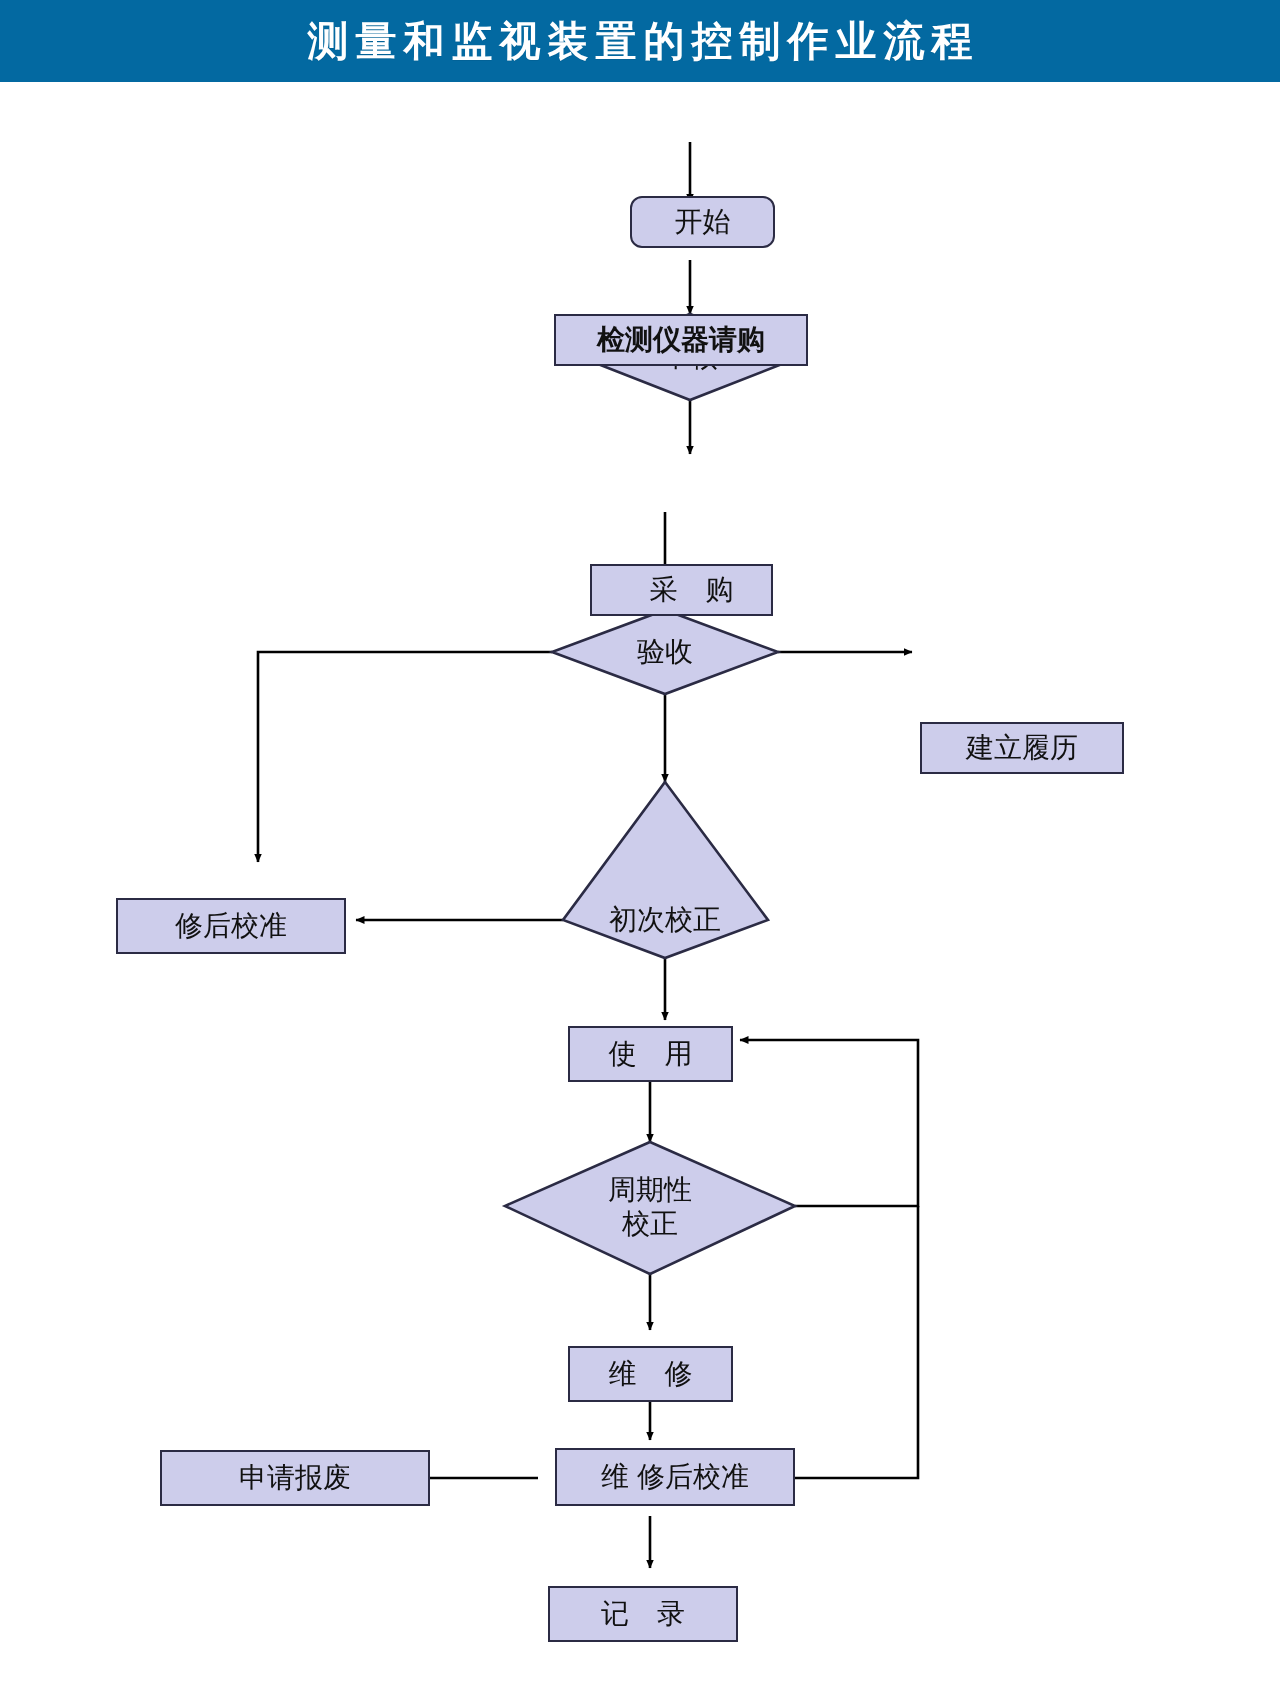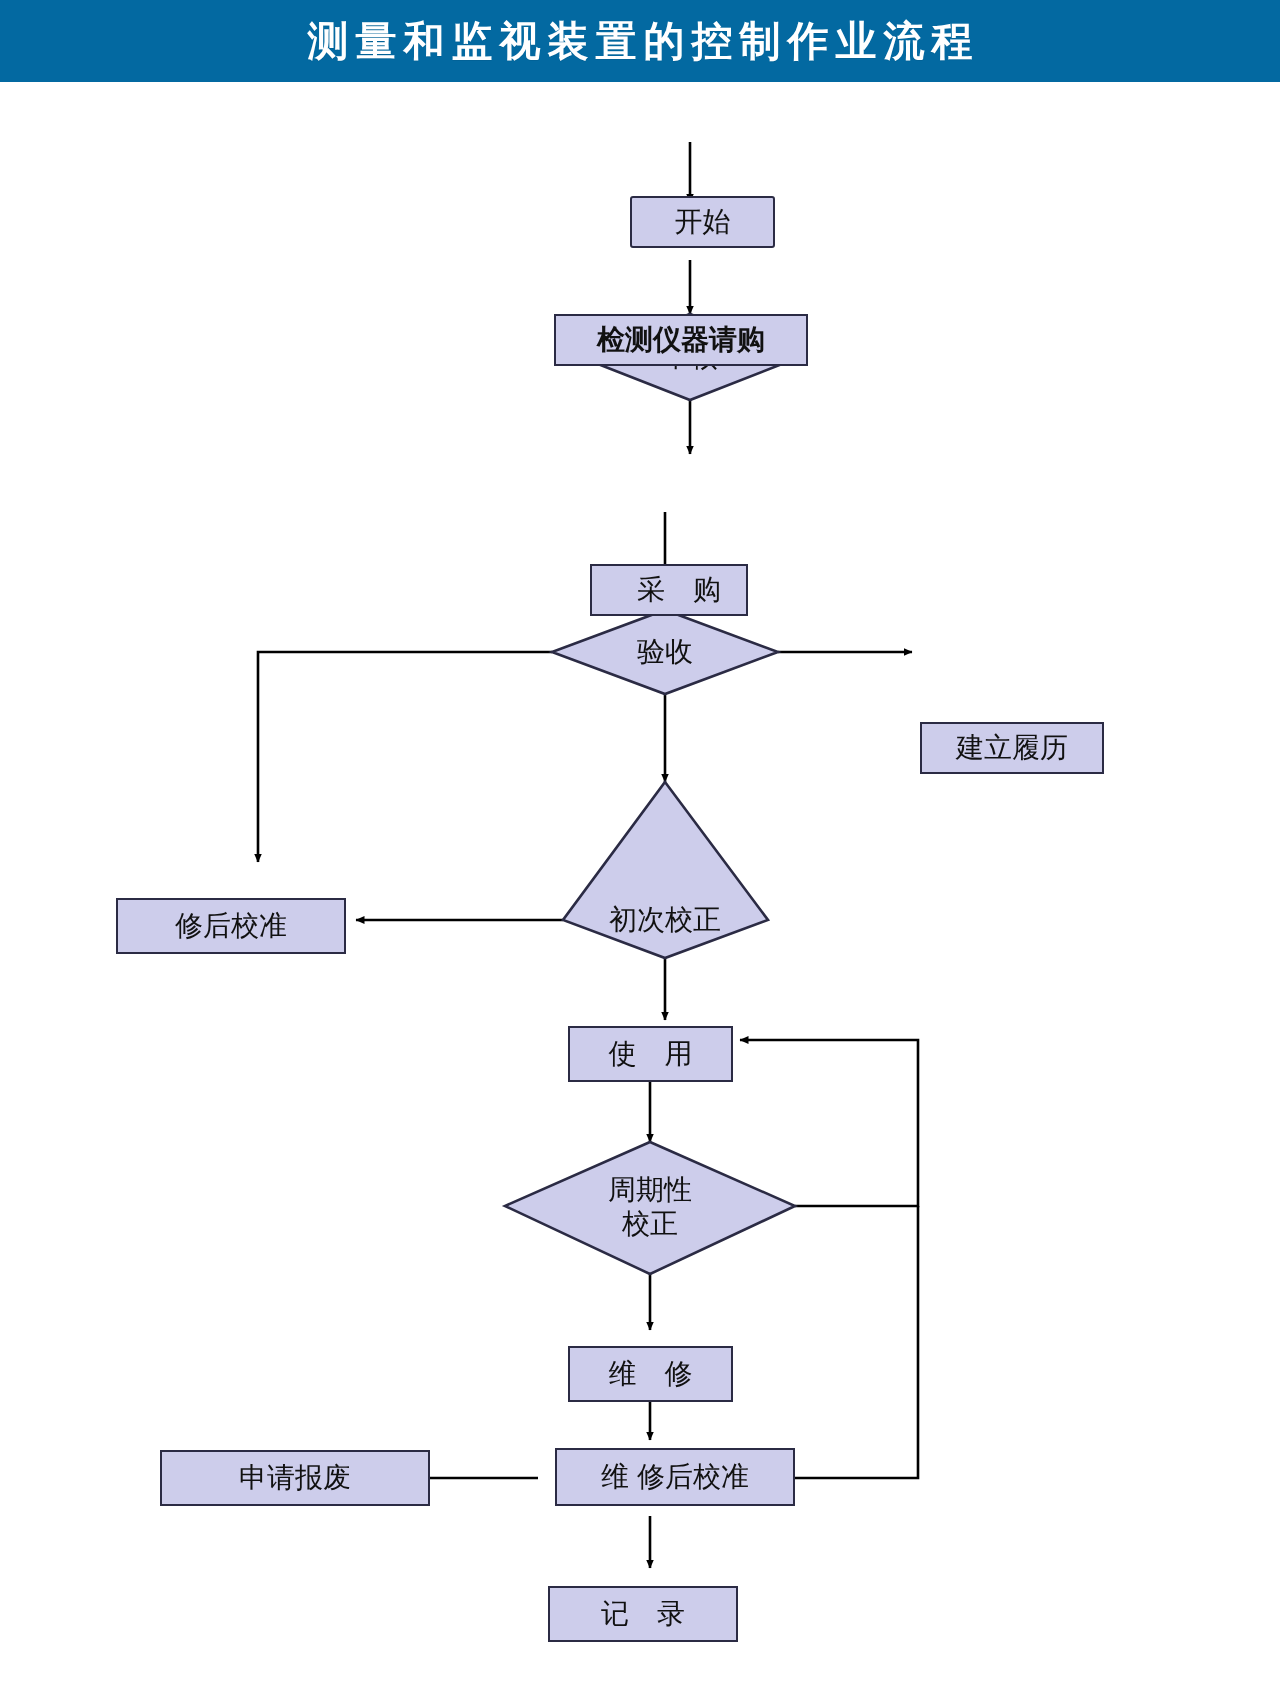--- a/index.html
+++ b/index.html
@@ -59,21 +59,21 @@
     align-items: center;
     justify-content: center;
     text-align: center;
     color: #111111;
     font-size: 28px;
     line-height: 1.18;
     background: #cdcdeb;
     border: 2px solid #2b2b44;
   }
   .node.rounded {
-    border-radius: 3px;
+    border-radius: 12px;
   }
   .node.sp1 { letter-spacing: 0; }
   .node.sp2 { letter-spacing: 10px; text-indent: 10px; }
 
   
   .dia-label {
     position: absolute;
     display: flex;
     align-items: center;
     justify-content: center;
@@ -150,23 +150,23 @@
 
   <div class="dia-label" style="left:555px; top:815px; width:220px; height:46px;">初次校正</div>
 
   <div class="dia-label" style="left:540px; top:1090px; width:220px; height:70px;">周期性
 校正</div>
 
   <div class="node rounded sp1" style="left:630px; top:114px; width:145px; height:52px;">开始</div>
 
   <div class="node sp1" style="left:554px; top:232px; width:254px; height:52px;font-weight:bold;">检测仪器请购</div>
 
-  <div class="node sp2" style="left:590px; top:482px; width:158px; height:52px;padding-left:20px;">采 购</div>
+  <div class="node sp2" style="left:590px; top:482px; width:183px; height:52px;padding-left:20px;">采 购</div>
 
-  <div class="node sp1" style="left:920px; top:640px; width:184px; height:52px;">建立履历</div>
+  <div class="node sp1" style="left:920px; top:640px; width:204px; height:52px;">建立履历</div>
 
   <div class="node sp1" style="left:116px; top:816px; width:230px; height:56px;">修后校准</div>
 
   <div class="node sp2" style="left:568px; top:944px; width:165px; height:56px;">使 用</div>
 
   <div class="node sp2" style="left:568px; top:1264px; width:165px; height:56px;">维 修</div>
 
   <div class="node sp1" style="left:555px; top:1366px; width:240px; height:58px;">维 修后校准</div>
 
   <div class="node sp1" style="left:136px; top:1368px; width:270px; height:56px;margin-left:24px;">申请报废</div>

